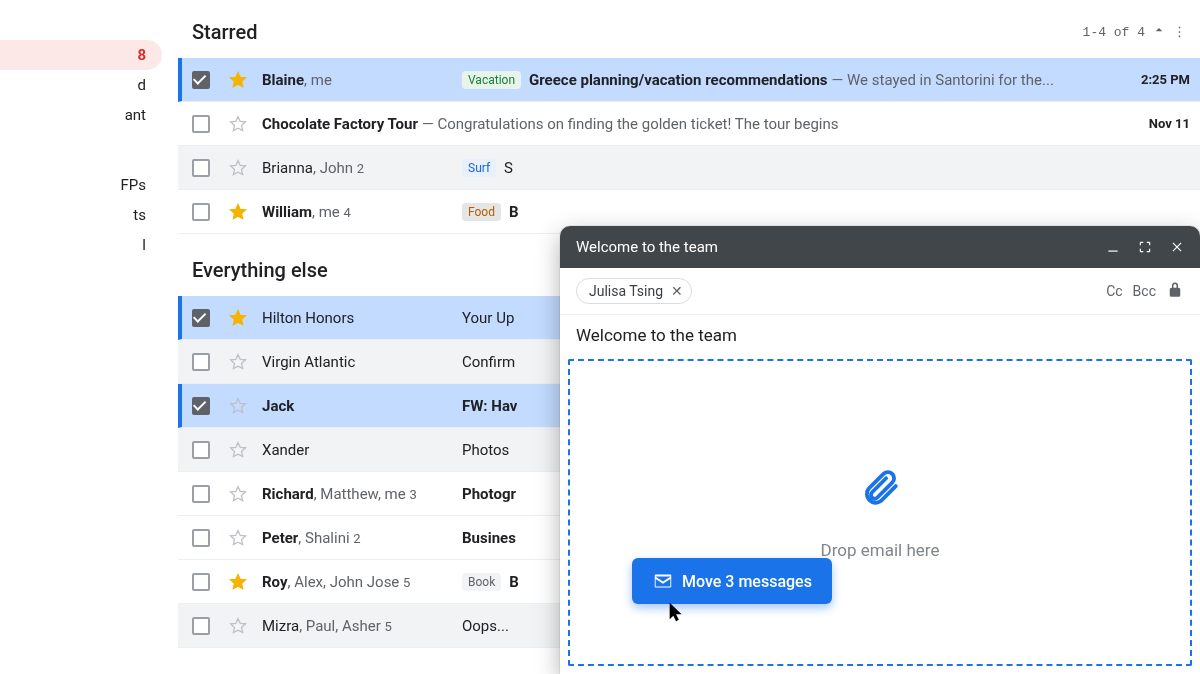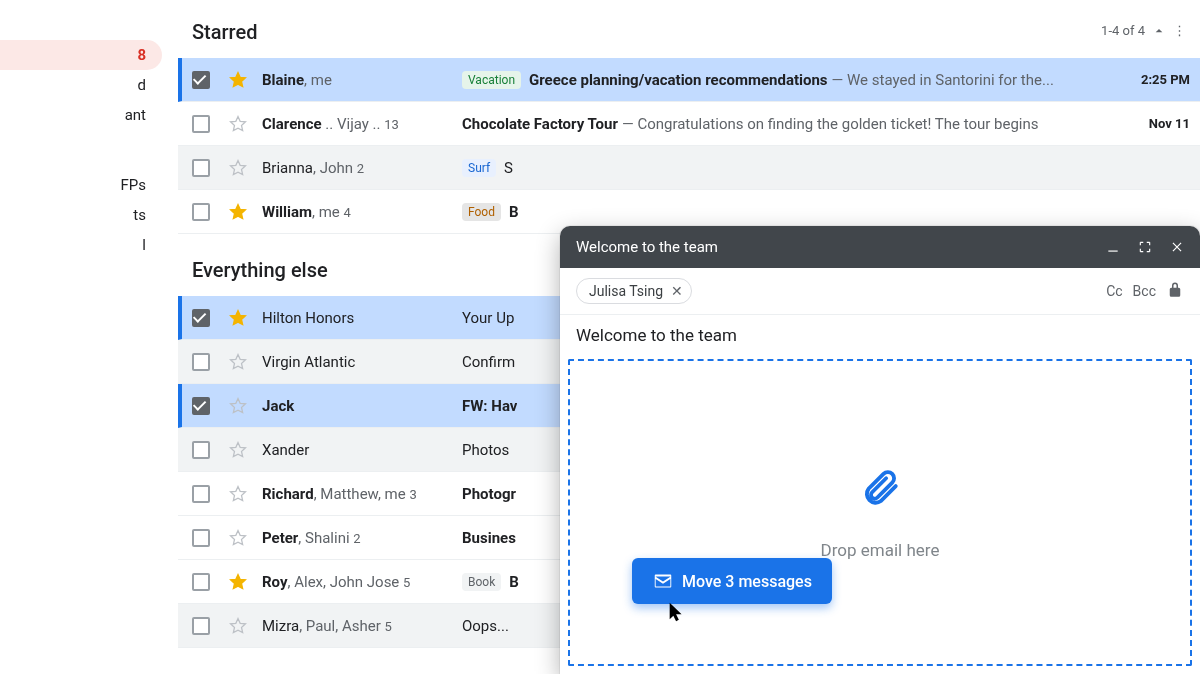--- a/index.html
+++ b/index.html
@@ -56,24 +56,25 @@
     justify-content: space-between;
     padding: 20px 12px 14px 14px;
   }
   .section-title {
     font-size: 20px;
     font-weight: 500;
     color: #202124;
   }
   .section-meta {
     display: flex;
-    align-items: flex-start;
+    align-items: center;
     gap: 6px;
     color: #5f6368;
     font-size: 13px;
+    font-family: Liberation Mono, monospace;
   }
   .email-row {
     display: flex;
     align-items: center;
     padding: 0 10px 0 14px;
     height: 44px;
     border-bottom: 1px solid #eceff1;
     font-size: 15px;
     position: relative;
     background: #fff;
@@ -300,21 +301,20 @@
     </div>
     <div class="time">2:25 PM</div>
   </div>
       <div class="email-row unread">
     <div class="checkbox "></div>
     <div class="star ">
           <svg viewBox="0 0 24 24" fill="none" stroke="#bdc1c6" stroke-width="1.5">
             <path d="M12 3l2.6 5.8 6.4.6-4.8 4.3 1.4 6.3L12 17l-5.6 3 1.4-6.3L3 9.4l6.4-.6z"></path>
           </svg>
         </div>
-    <div class="sender"><span>Clarence</span><span class="sec"> .. Vijay .. </span><span class="cnt">13</span></div>
     <div class="subject-area">
 
       <span class="subject">Chocolate Factory Tour</span>
       <span class="snippet"> — Congratulations on finding the golden ticket! The tour begins</span>
     </div>
     <div class="time">Nov 11</div>
   </div>
       <div class="email-row read alt">
     <div class="checkbox "></div>
     <div class="star ">

